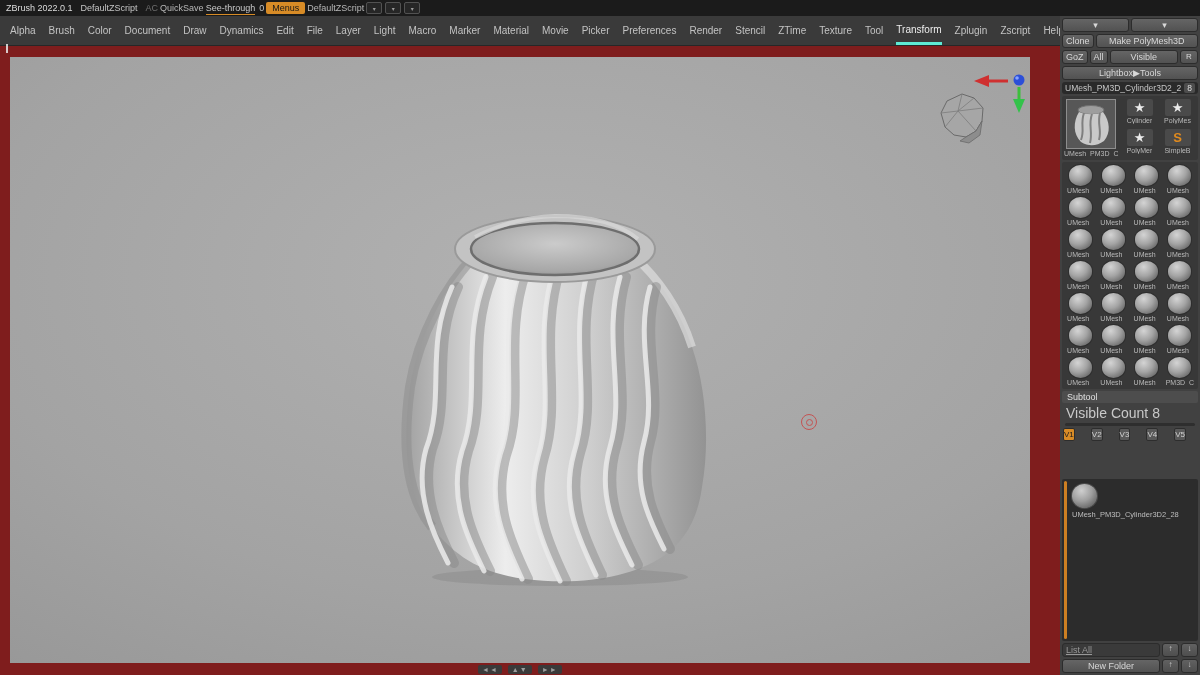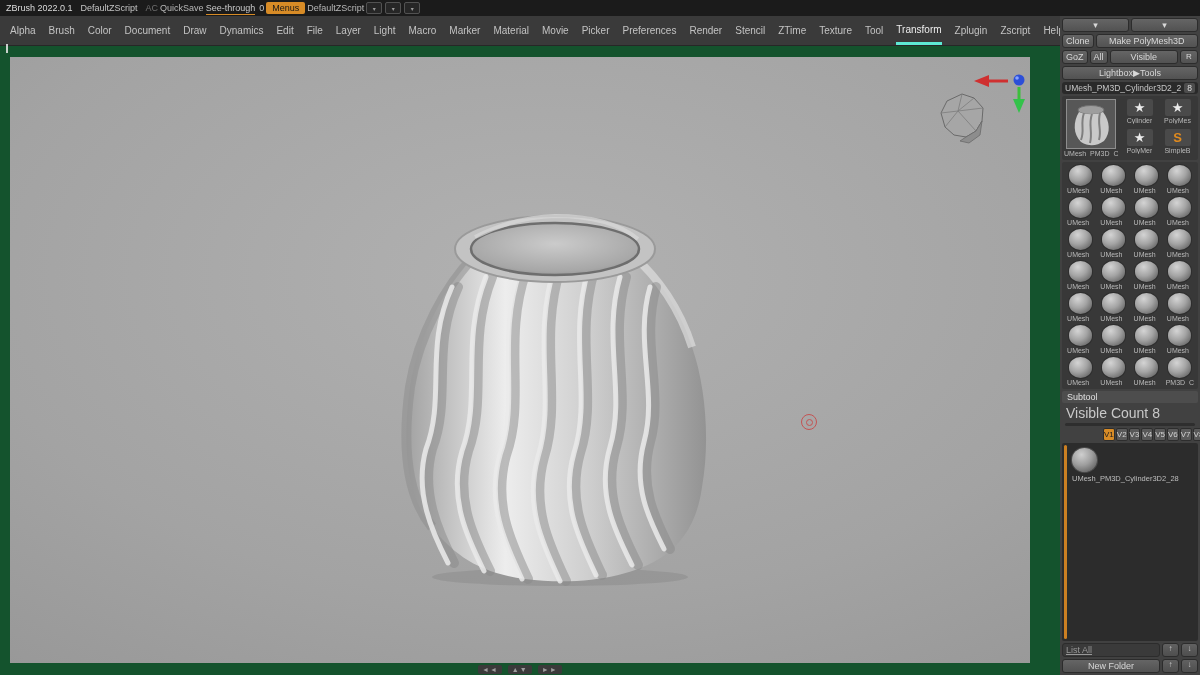--- a/index.html
+++ b/index.html
@@ -1,16 +1,16 @@
 <!DOCTYPE html>
 <html><head>
 <meta charset="utf-8">
 <style>
   html,body{margin:0;padding:0;background:#111;}
-  .page{position:relative;width:1200px;height:675px;background:#14532d;overflow:hidden;
+  .page{position:relative;width:1200px;height:675px;background:#7f1d1d;overflow:hidden;
         font-family:"Liberation Sans",sans-serif;-webkit-user-select:none;}
 
   
   .titlebar{position:absolute;left:0;top:0;width:1200px;height:16px;background:#1b1b1b;
     display:flex;align-items:center;gap:8px;padding:0 6px;box-sizing:border-box;
     font-size:9px;color:#b8b8b8;white-space:nowrap;}
   .tb-app{color:#dcdcdc;}
   .tb-proj{color:#c4c4c4;}
   .tb-stats{color:#a5a5a5;flex:1;overflow:hidden;text-overflow:clip;}
   .tb-right{display:flex;align-items:center;gap:2px;}
@@ -75,27 +75,27 @@
   .tool-grid{display:grid;grid-template-columns:repeat(4,1fr);gap:1px;background:#383838;
     padding:2px;border-radius:2px;}
   .grid-cell{display:flex;flex-direction:column;align-items:center;padding:1px 0;}
   .sphere{width:23px;height:21px;border-radius:50% / 48%;
     background:radial-gradient(circle at 38% 28%, #d4d4d4, #a4a4a4 45%, #606060 88%);
     box-shadow:0 0 0 1px #2e2e2e;}
 
   .section-header{background:#4d4d4d;border-radius:2px;padding:1px 5px;color:#e2e2e2;}
   .visible-count{padding:0 4px;font-size:14px;color:#c9c9c9;}
   .vslider{height:3px;background:#2e2e2e;border-radius:2px;margin:0 3px;}
-  .vtabs{display:flex;gap:1px;padding:0 1px;margin-left:40px;}
+  .vtabs{display:flex;gap:16px;padding:0 1px;}
   .vtab{flex:1;background:#595959;border:1px solid #2d2d2d;border-radius:2px;font-size:8px;
     text-align:center;color:#d0d0d0;height:11px;line-height:11px;}
   .vtab.active{background:#d78b26;color:#1d1d1d;}
 
   .subtool-list{flex:1;background:#2c2c2c;border-radius:2px;position:relative;
-    padding:5px 4px 4px 10px;overflow:hidden;}
+    padding:5px 4px 4px 10px;overflow:hidden;margin-top:36px;}
   .orange-strip{position:absolute;left:2px;top:2px;bottom:2px;width:3px;background:#cd7f22;border-radius:2px;}
   .subtool-item{display:flex;flex-direction:column;align-items:flex-start;}
   .st-thumb{width:25px;height:24px;border-radius:50% / 48%;
     background:radial-gradient(circle at 38% 28%, #cfcfcf, #9f9f9f 45%, #5c5c5c 88%);
     box-shadow:0 0 0 1px #4a4a4a;}
   .subtool-item span{font-size:7.5px;color:#bdbdbd;margin-top:2px;white-space:nowrap;}
 </style>
 </head>
 <body>
 

